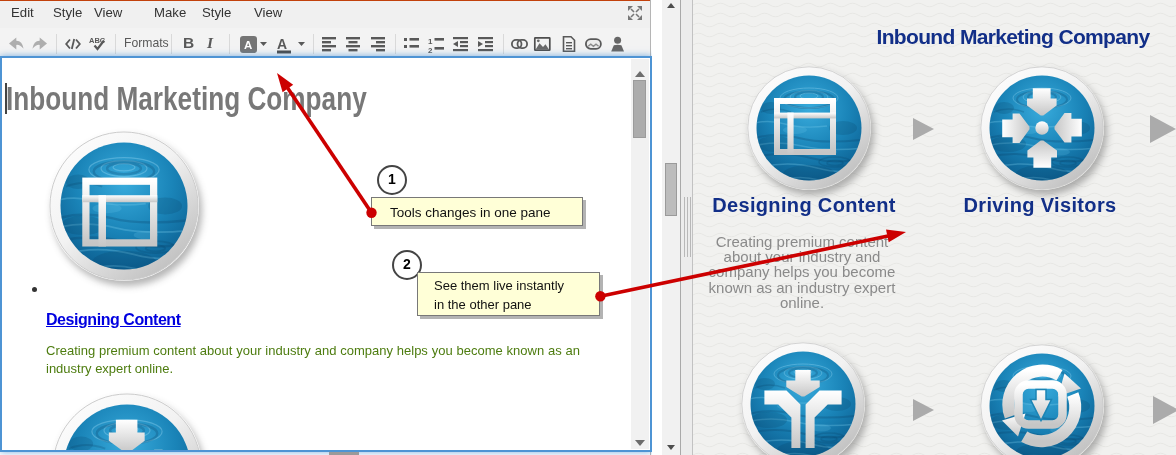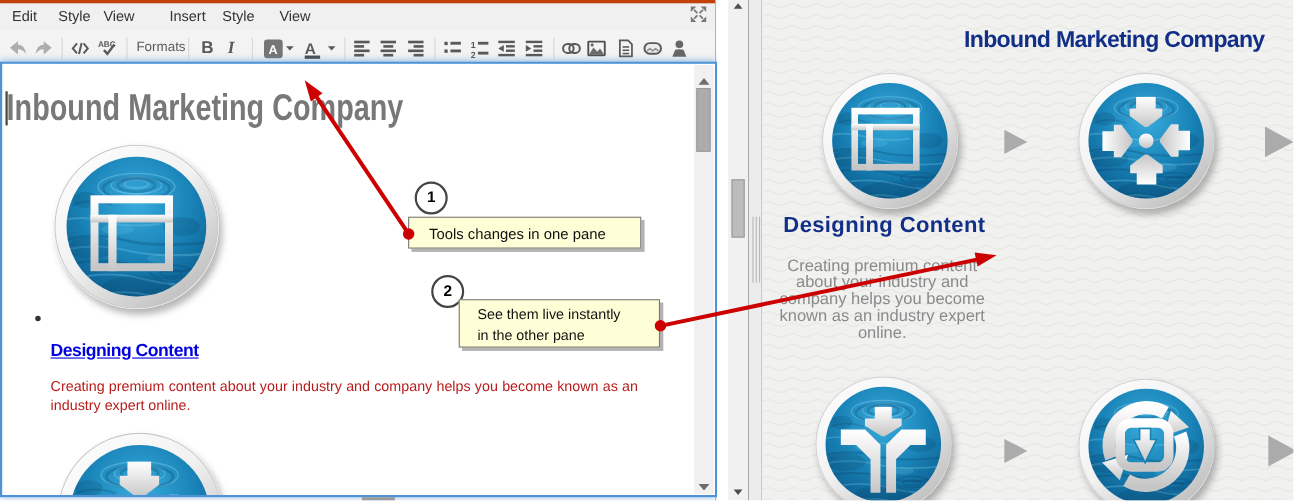--- a/index.html
+++ b/index.html
@@ -1,21 +1,21 @@
 <!DOCTYPE html>
 <html><head>
 <meta charset="utf-8">
 <style>
   html,body{margin:0;padding:0;}
   body{width:1176px;height:455px;overflow:hidden;position:relative;
        font-family:"Liberation Sans",sans-serif;background:#fff;}
   .abs{position:absolute;}
   
   #editor{left:0;top:0;width:651px;height:455px;border-right:1px solid #b5b5b5;box-sizing:border-box;}
-  #menubar{left:0;top:0;width:650px;height:28px;background:#f0f0f0;border-top:3px solid #c2410c;box-sizing:border-box;}
+  #menubar{left:0;top:0;width:650px;height:28px;background:#f0f0f0;border-top:1px solid #c2410c;box-sizing:border-box;}
   .menu{position:absolute;top:4px;font-size:13.2px;color:#333;}
   #toolbar{left:0;top:28px;width:650px;height:28px;background:#f3f3f3;}
   
   #content{left:0;top:56px;width:652px;height:396px;background:#fff;
      border:2px solid #4e94d4;box-sizing:border-box;
      box-shadow:0 0 7px rgba(78,148,212,.75);}
   
   #lsb{left:631px;top:59px;width:18px;height:390px;background:#f1f1f1;}
   #lsb .thumb{position:absolute;left:2px;top:21px;width:13px;height:58px;background:#acacac;border:1px solid #9b9b9b;box-sizing:border-box;}
   .sbarrow{position:absolute;width:0;height:0;}
@@ -39,21 +39,21 @@
      box-shadow:3px 3px 0 rgba(160,160,160,.8);font-size:13.5px;color:#111;}
 </style>
 </head>
 <body>
 
 <div id="editor" class="abs"></div>
 <div id="menubar" class="abs">
   <span class="menu" style="left:11px">Edit</span>
   <span class="menu" style="left:53px">Style</span>
   <span class="menu" style="left:94px">View</span>
-  <span class="menu" style="left:154px">Insert</span>
+  <span class="menu" style="left:154px">Make</span>
   <span class="menu" style="left:202px">Style</span>
   <span class="menu" style="left:254px">View</span>
 </div>
 <div id="toolbar" class="abs"></div>
 <svg id="tbicons" class="abs" style="left:0;top:28px" width="650" height="28">
   <g fill="#595959" stroke="none">
 
     <g transform="translate(9,9)" fill="#aeaeae">
       <path d="M0,6.5 L7.3,0.5 V3.8 Q13.2,3.6 14.6,11.8 Q10.8,7.4 7.3,7.9 V12.5 Z"></path>
     </g>
@@ -196,21 +196,21 @@
   <div class="badge" style="left:49px;top:334px;width:150px;height:150px;">
     <svg width="150" height="150" viewBox="0 0 124 124">
         <use href="#badge-base"></use>
         <use href="#icon-arrows"></use>
       </svg>
   </div>
   <div class="abs" style="left:3px;top:20px;font-size:34px;font-weight:bold;color:#787878;transform:scaleX(0.77);transform-origin:0 0;white-space:nowrap;">Inbound Marketing Company</div>
   <div class="abs" style="left:2px;top:24px;width:1.5px;height:31px;background:#444;"></div>
   <div class="abs" style="left:28.5px;top:228px;width:5px;height:5px;border-radius:50%;background:#333;"></div>
   <div class="abs" style="left:43px;top:252px;font-size:16px;font-weight:bold;color:#0000e0;text-decoration:underline;letter-spacing:-0.45px;">Designing Content</div>
-  <div class="abs" style="left:43px;top:283px;width:534px;font-size:13px;line-height:17.5px;color:#b91c1c;text-align:justify;">Creating premium content about your industry and company helps you become known as an industry expert online.</div>
+  <div class="abs" style="left:43px;top:283px;width:534px;font-size:13px;line-height:17.5px;color:#4d7c0f;text-align:justify;">Creating premium content about your industry and company helps you become known as an industry expert online.</div>
 </div>
 
 <div id="lsb" class="abs">
   <div class="sbarrow" style="left:4px;top:12px;border-left:5px solid transparent;border-right:5px solid transparent;border-bottom:6px solid #6d6d6d;"></div>
   <div class="thumb"></div>
   <div class="sbarrow" style="left:4px;top:381px;border-left:5px solid transparent;border-right:5px solid transparent;border-top:6px solid #6d6d6d;"></div>
 </div>
 
 <div id="gap" class="abs"></div>
 <div id="msb" class="abs">
@@ -228,20 +228,21 @@
   <svg class="abs" style="left:0;top:0" width="483" height="455">
     <defs>
       <pattern id="waves" width="22" height="10" patternUnits="userSpaceOnUse">
         <path d="M0,5 Q5.5,1.5 11,5 T22,5" fill="none" stroke="#e7e7e4" stroke-width="1"></path>
       </pattern>
     </defs>
     <rect width="483" height="455" fill="url(#waves)"></rect>
   </svg>
   <div class="abs navy" style="left:0px;top:25px;width:640px;text-align:center;font-size:21px;letter-spacing:-0.65px;">Inbound Marketing Company</div>
   <div class="abs navy" style="left:11px;top:194px;width:200px;text-align:center;font-size:20px;white-space:nowrap;letter-spacing:0.35px;">Designing Content</div>
+  <div class="abs navy" style="left:247px;top:194px;width:200px;text-align:center;font-size:20px;white-space:nowrap;letter-spacing:0.35px;">Driving Visitors</div>
   <div class="ptext" style="left:-6px;top:234px;">Creating premium content<br>about your industry and<br>company helps you become<br>known as an industry expert<br>online.</div>
   <div class="badge" style="left:54px;top:66px;width:124px;height:124px;">
     <svg width="124" height="124" viewBox="0 0 124 124">
         <use href="#badge-base"></use>
         <use href="#icon-layout"></use>
       </svg>
   </div>
   <div class="badge" style="left:287px;top:66px;width:124px;height:124px;">
     <svg width="124" height="124" viewBox="0 0 124 124">
         <use href="#badge-base"></use>

